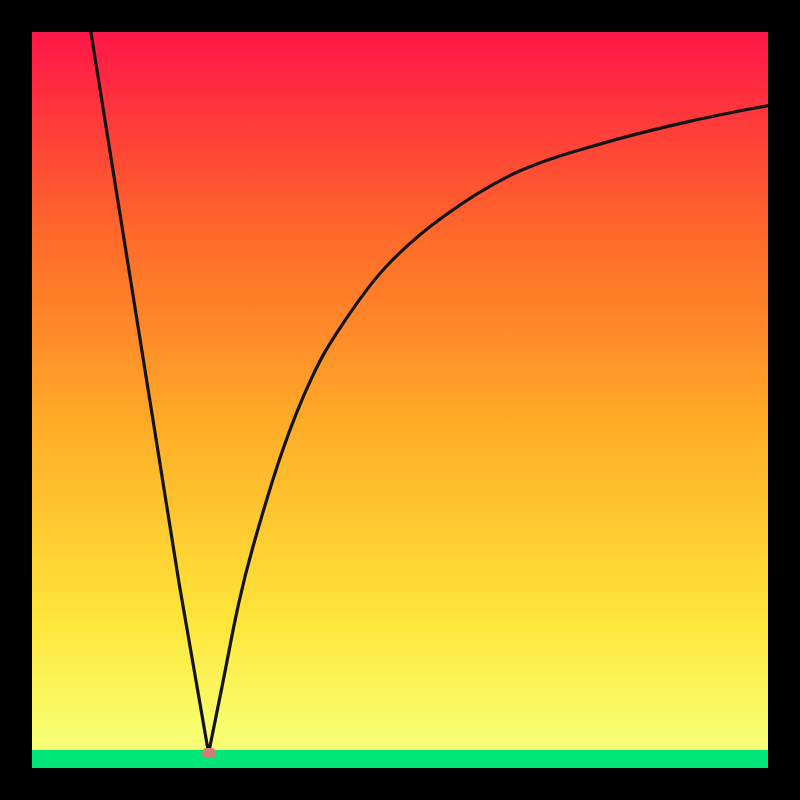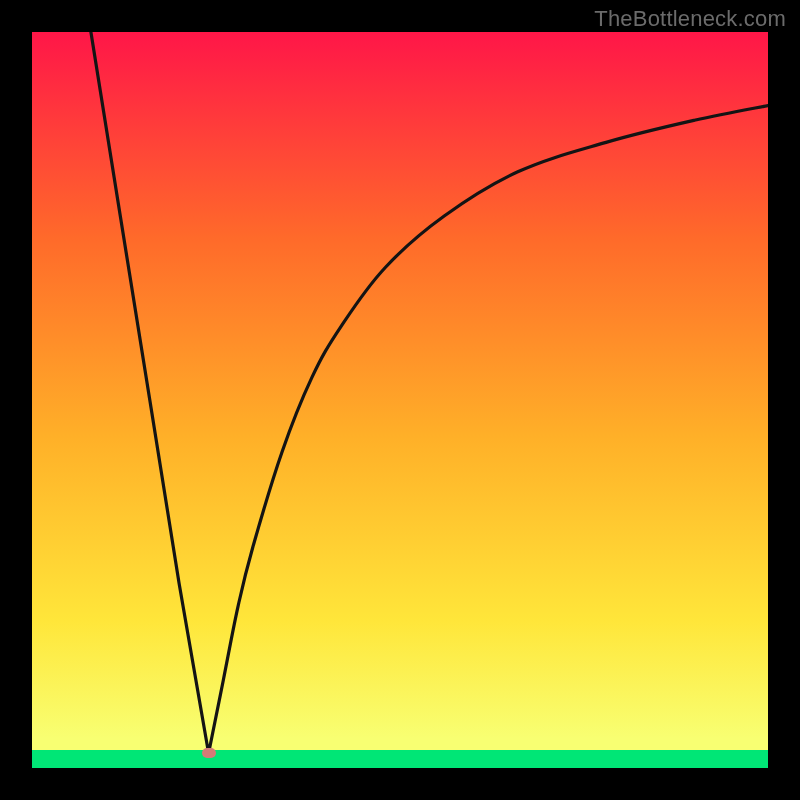--- a/index.html
+++ b/index.html
@@ -62,21 +62,20 @@
     width: 14px;
     height: 10px;
     background: #d57b77;
     border-radius: 5px;
   }
 </style>
 </head>
 <body>
 
 <div class="outer">
-  <div class="watermark">TheBottleneck.com</div>
 
   <div class="plot-frame">
     <div class="plot-area" id="plot-area">
       <svg id="gradient-bg" class="curve" viewBox="0 0 736 736" preserveAspectRatio="none">
         <defs>
           <linearGradient id="bgGrad" x1="0" y1="0" x2="0" y2="1">
             <stop id="g0" offset="0%" stop-color="#ff1648"></stop>
             <stop id="g1" offset="28%" stop-color="#ff6a2a"></stop>
             <stop id="g2" offset="55%" stop-color="#ffb028"></stop>
             <stop id="g3" offset="80%" stop-color="#ffe63a"></stop>

